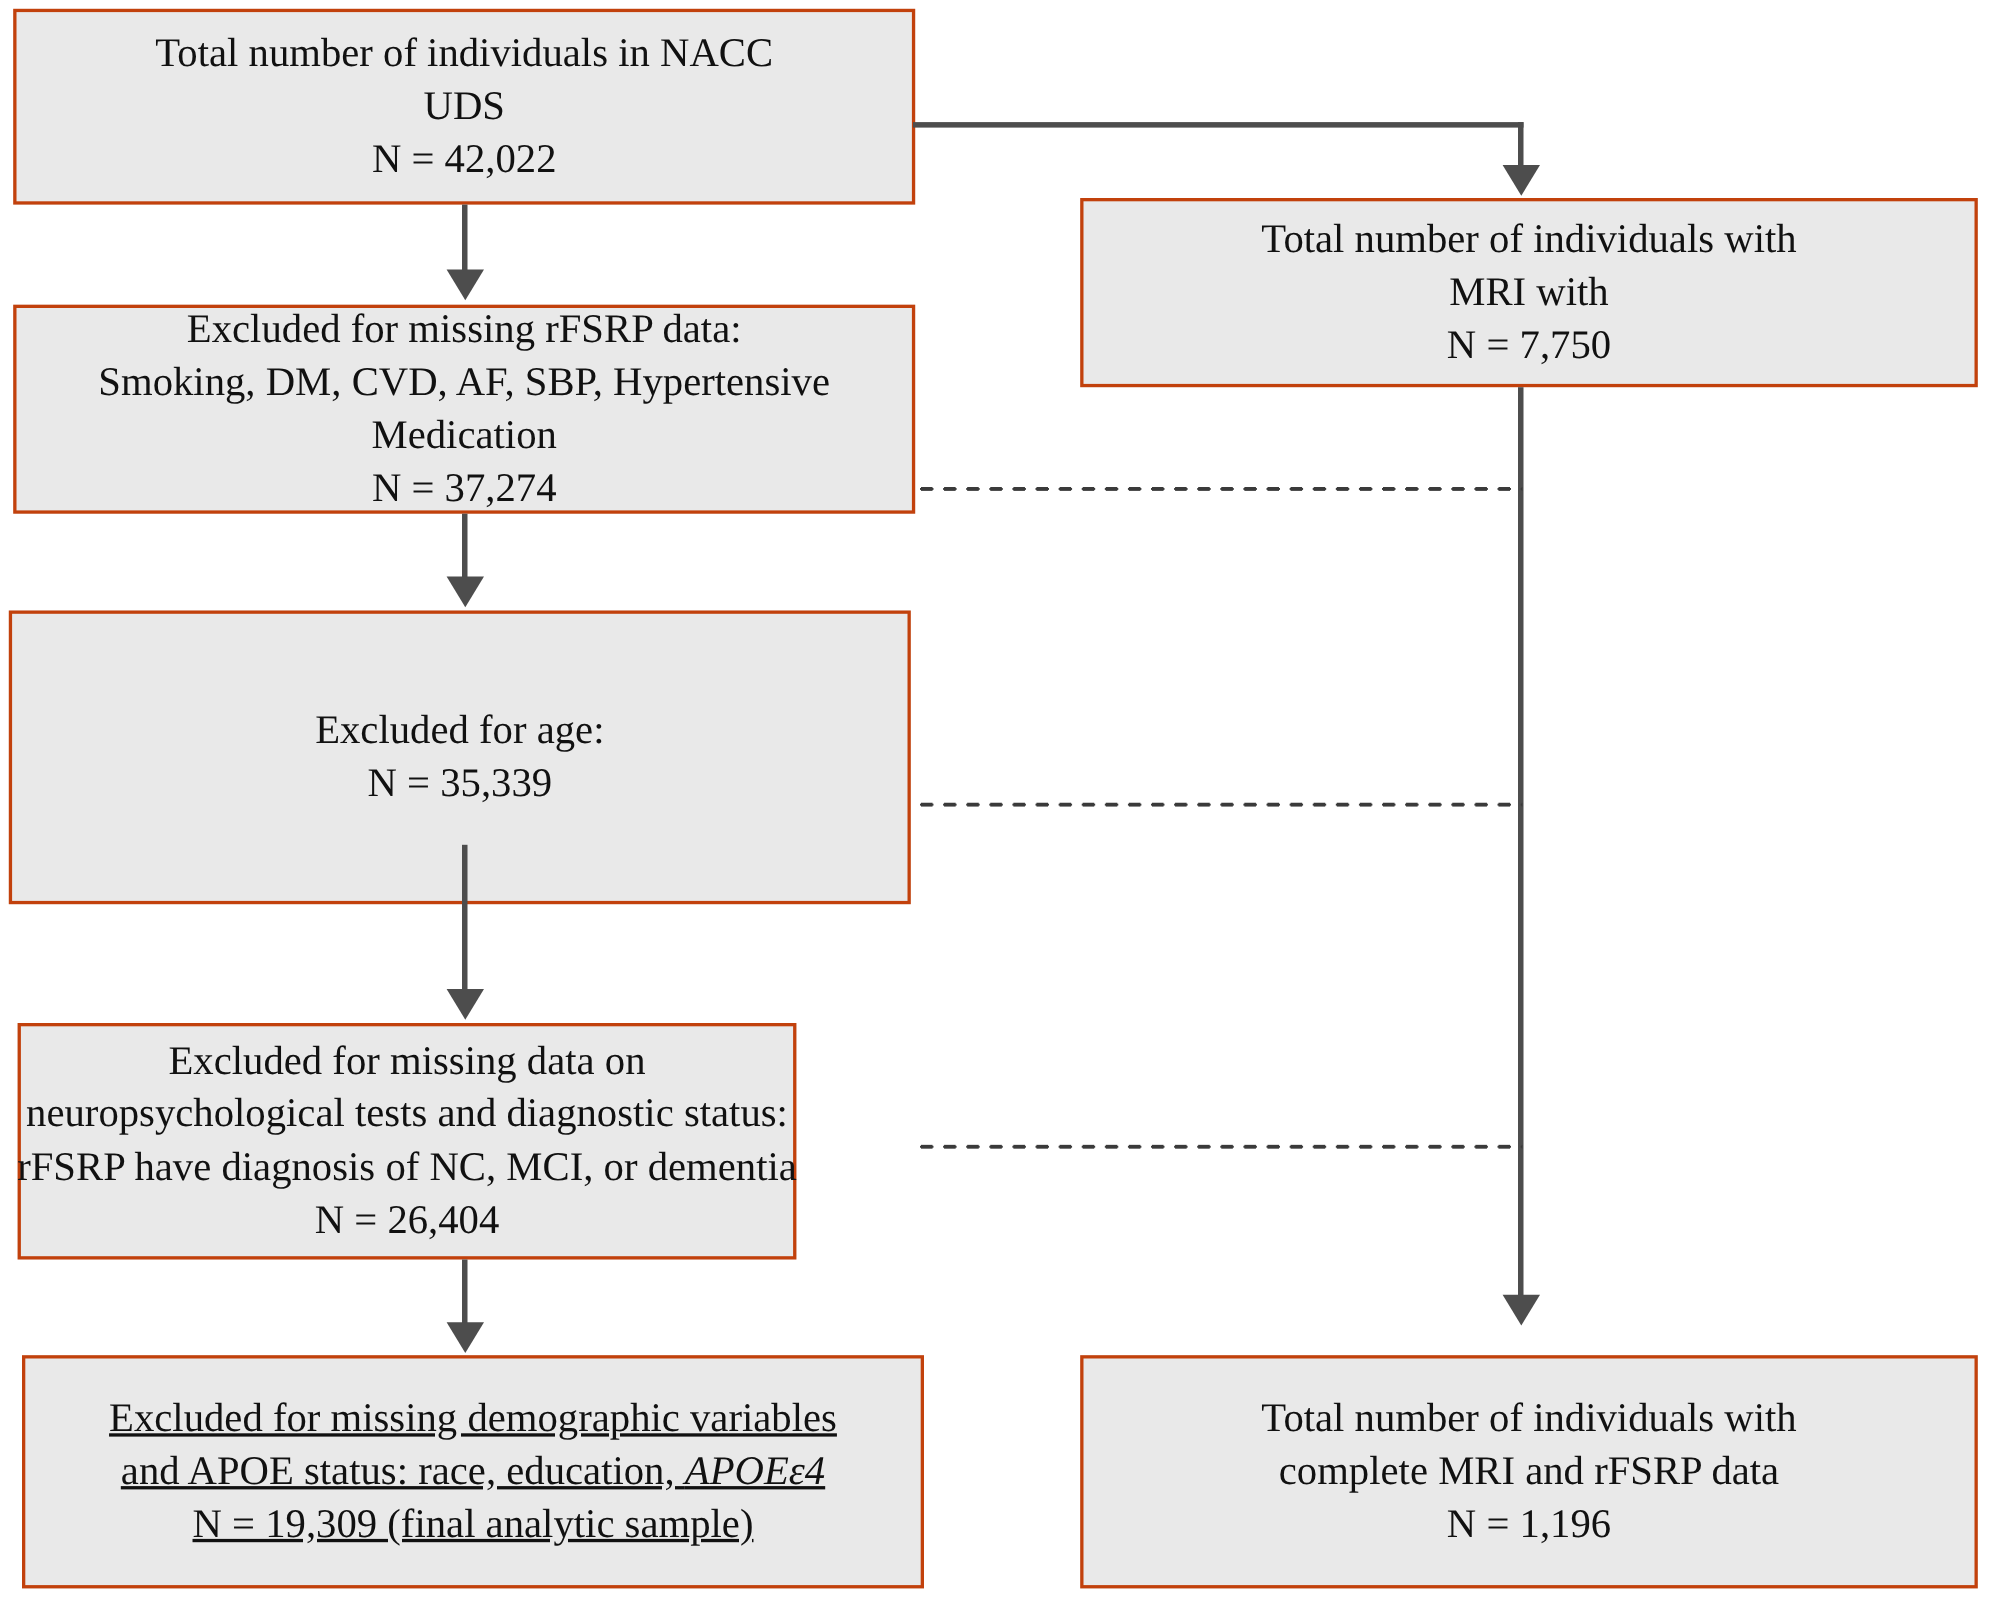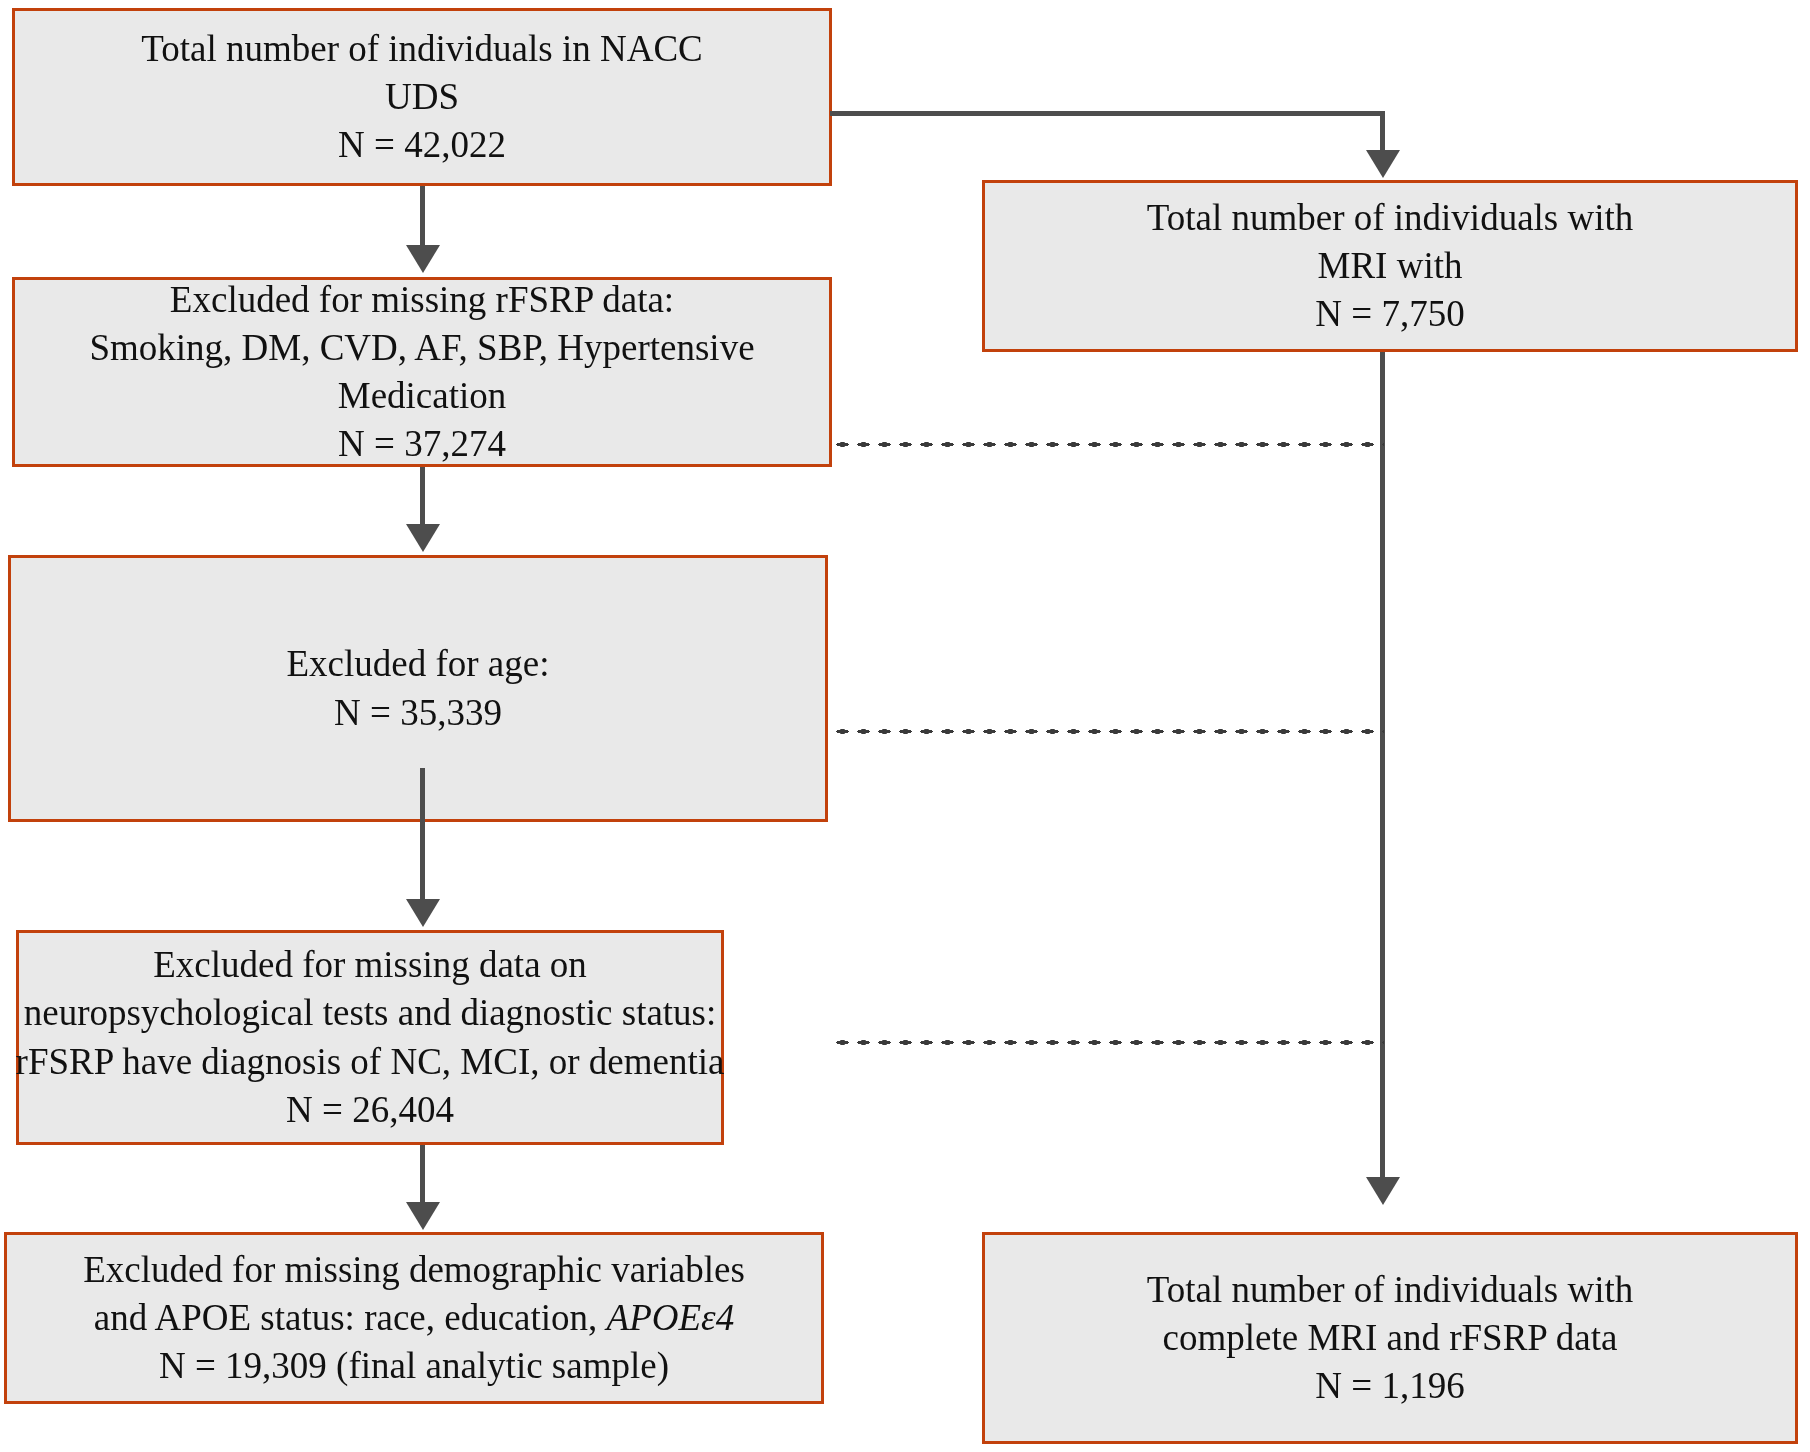--- a/index.html
+++ b/index.html
@@ -88,21 +88,21 @@
     <span class="line">N = 35,339</span>
   </div>
 
   <div class="box" style="left:16px; top:930px; width:708px; height:215px;">
     <span class="line">Excluded for missing data on</span>
     <span class="line">neuropsychological tests and diagnostic status:</span>
     <span class="line">rFSRP have diagnosis of NC, MCI, or dementia</span>
     <span class="line">N = 26,404</span>
   </div>
 
-  <div class="box" style="left:4px; top:1232px; width:820px; height:172px;">
+  <div class="box" style="left:20px; top:1232px; width:820px; height:212px;text-decoration:underline;">
     <span class="line">Excluded for missing demographic variables</span>
     <span class="line"><span>and APOE status: race, education, </span><span class="ital">APOEε4</span></span>
     <span class="line">N = 19,309 (final analytic sample)</span>
   </div>
 
   <div class="box" style="left:982px; top:180px; width:816px; height:172px;">
     <span class="line">Total number of individuals with</span>
     <span class="line">MRI with</span>
     <span class="line">N = 7,750</span>
   </div>

